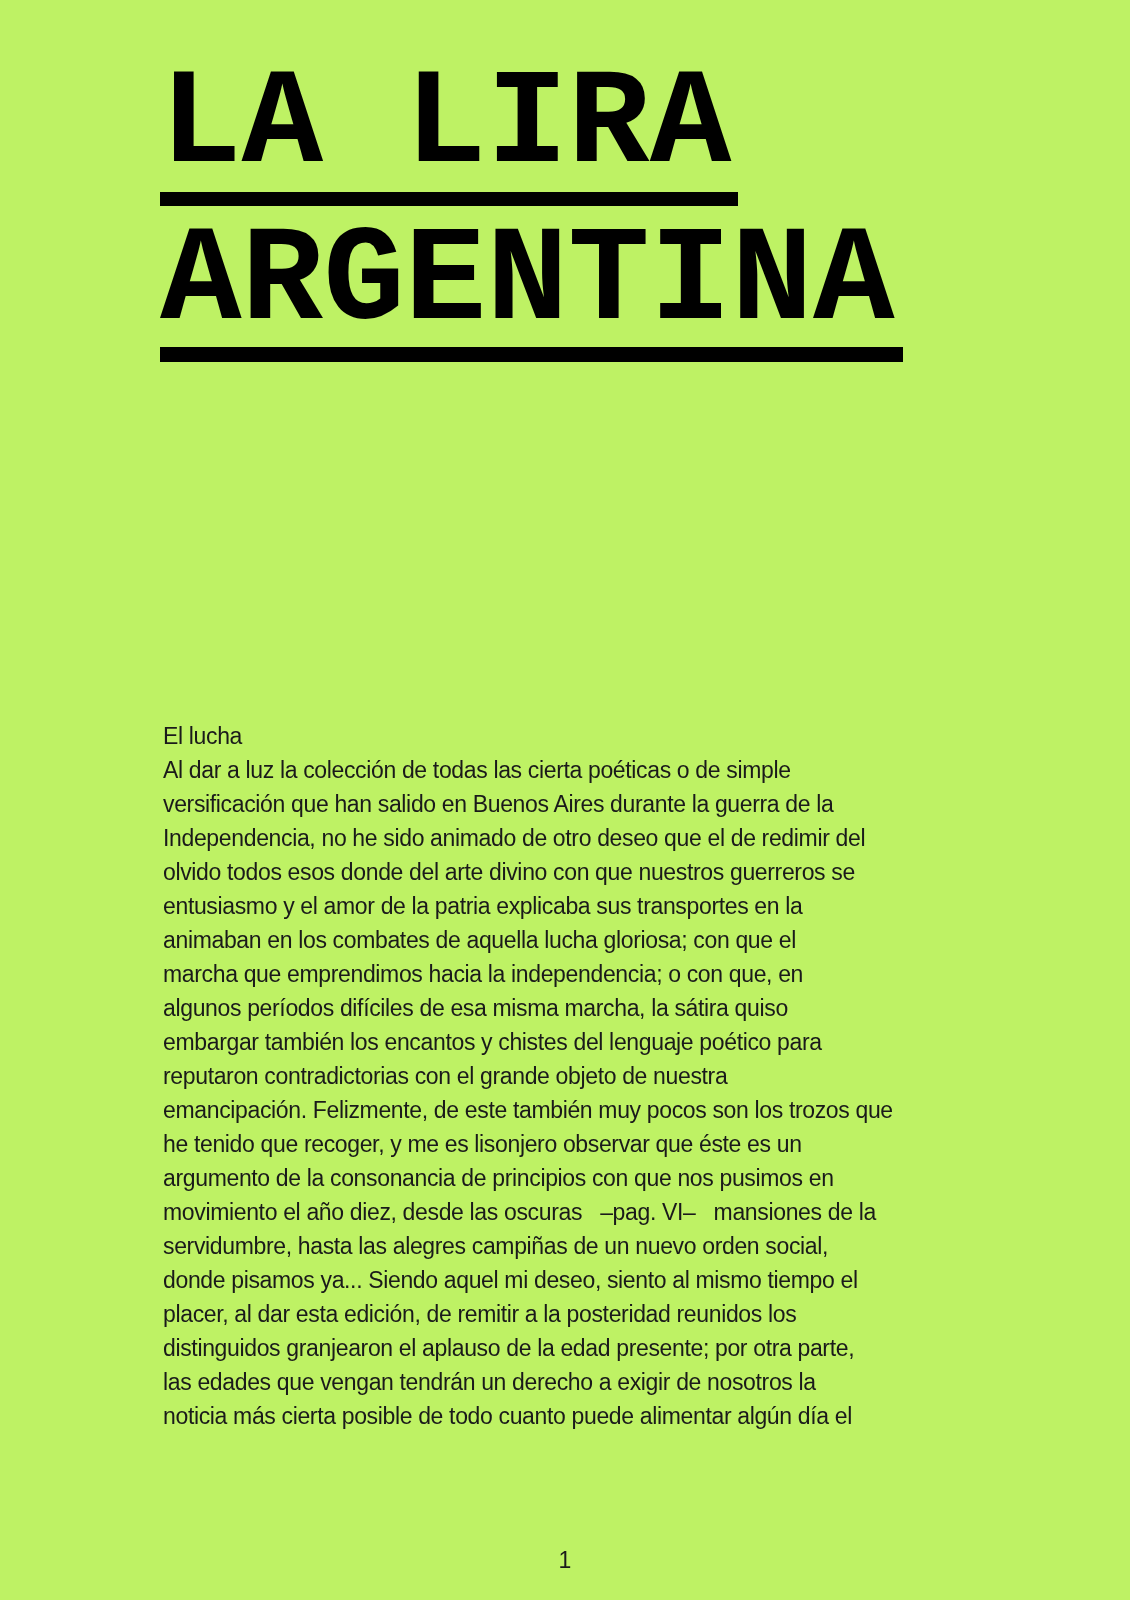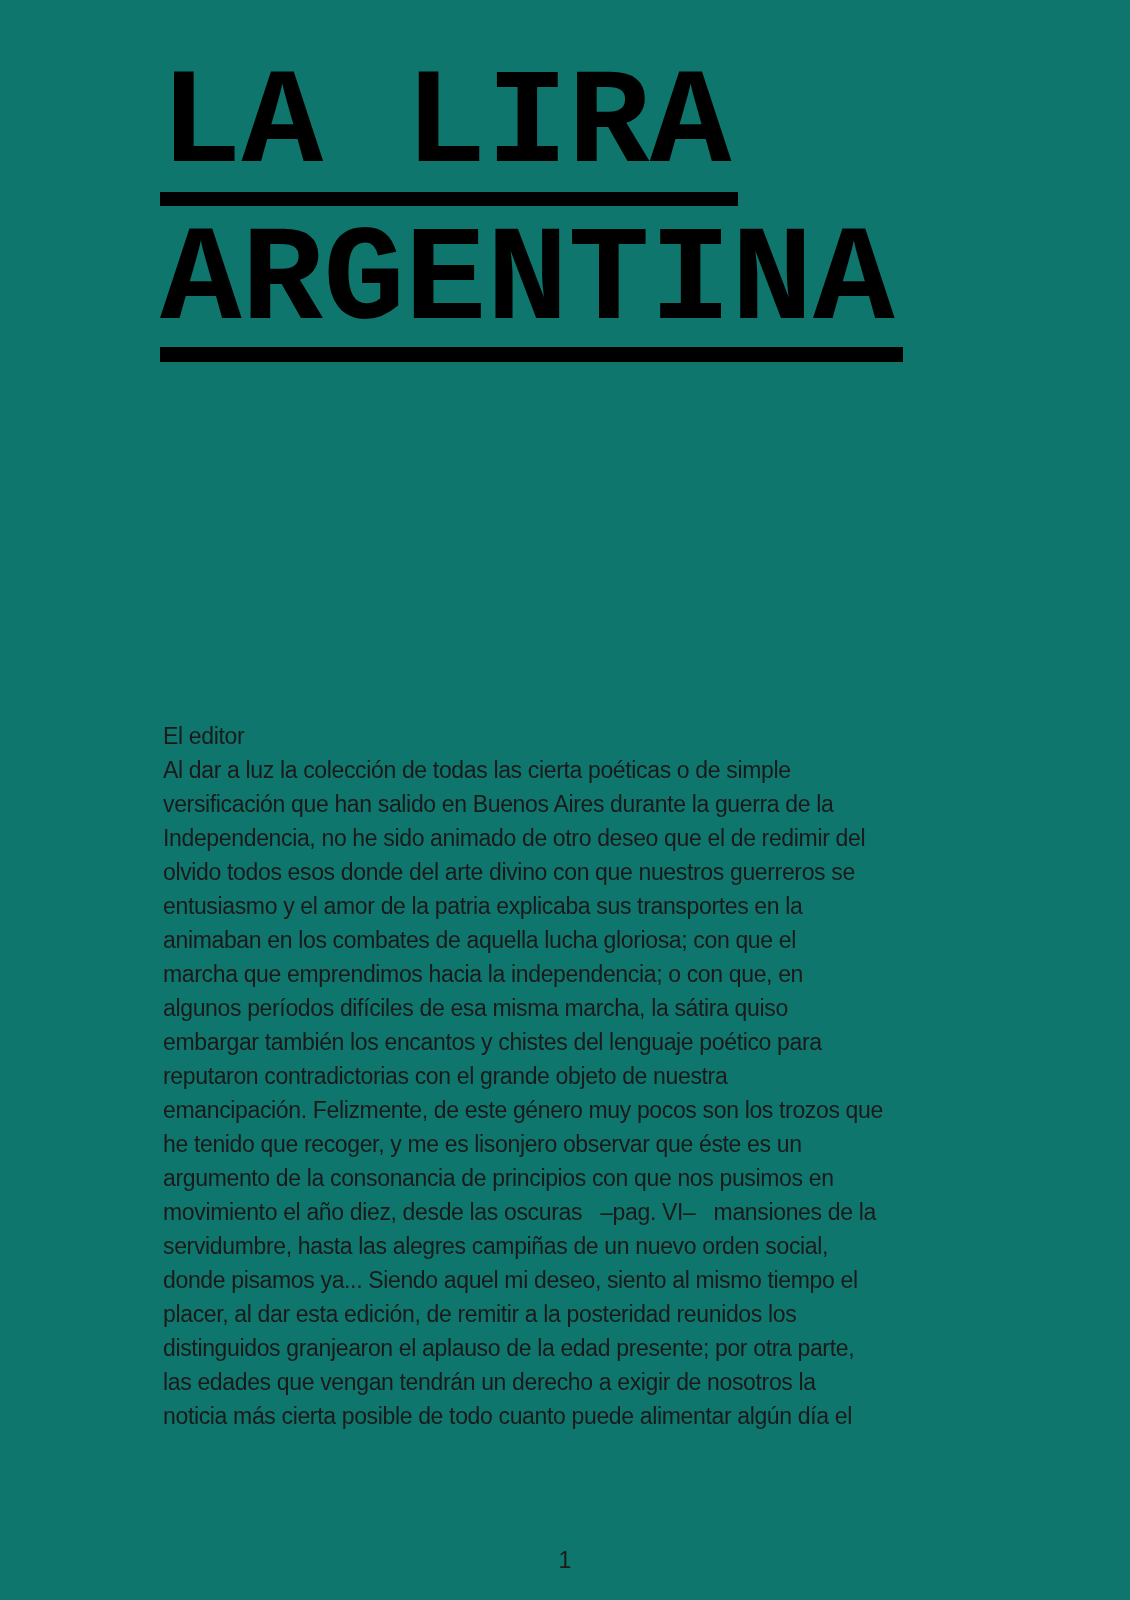--- a/index.html
+++ b/index.html
@@ -4,21 +4,21 @@
 <style>
   html, body {
     margin: 0;
     padding: 0;
     background: #ffffff;
   }
   .page {
     position: relative;
     width: 1130px;
     height: 1600px;
-    background: #0f766e;
+    background: #bef264;
     overflow: hidden;
     font-family: "Liberation Sans", sans-serif;
   }
   .title-line {
     position: absolute;
     left: 160px;
     font-family: "Liberation Mono", monospace;
     font-weight: bold;
     font-size: 136px;
     line-height: 1;
@@ -66,32 +66,32 @@
 <div class="page">
 
   <header>
     <div class="title-line title-line-1">LA LIRA</div>
     <div class="rule rule-1"></div>
     <div class="title-line title-line-2">ARGENTINA</div>
     <div class="rule rule-2"></div>
   </header>
 
   <main class="body-text">
-      <div class="body-line">El editor</div>
+      <div class="body-line">El lucha</div>
       <div class="body-line">Al dar a luz la colección de todas las cierta poéticas o de simple</div>
       <div class="body-line">versificación que han salido en Buenos Aires durante la guerra de la</div>
       <div class="body-line">Independencia, no he sido animado de otro deseo que el de redimir del</div>
       <div class="body-line">olvido todos esos donde del arte divino con que nuestros guerreros se</div>
       <div class="body-line">entusiasmo y el amor de la patria explicaba sus transportes en la</div>
       <div class="body-line">animaban en los combates de aquella lucha gloriosa; con que el</div>
       <div class="body-line">marcha que emprendimos hacia la independencia; o con que, en</div>
       <div class="body-line">algunos períodos difíciles de esa misma marcha, la sátira quiso</div>
       <div class="body-line">embargar también los encantos y chistes del lenguaje poético para</div>
       <div class="body-line">reputaron contradictorias con el grande objeto de nuestra</div>
-      <div class="body-line">emancipación. Felizmente, de este género muy pocos son los trozos que</div>
+      <div class="body-line">emancipación. Felizmente, de este también muy pocos son los trozos que</div>
       <div class="body-line">he tenido que recoger, y me es lisonjero observar que éste es un</div>
       <div class="body-line">argumento de la consonancia de principios con que nos pusimos en</div>
       <div class="body-line">movimiento el año diez, desde las oscuras   –pag. VI–   mansiones de la</div>
       <div class="body-line">servidumbre, hasta las alegres campiñas de un nuevo orden social,</div>
       <div class="body-line">donde pisamos ya... Siendo aquel mi deseo, siento al mismo tiempo el</div>
       <div class="body-line">placer, al dar esta edición, de remitir a la posteridad reunidos los</div>
       <div class="body-line">distinguidos granjearon el aplauso de la edad presente; por otra parte,</div>
       <div class="body-line">las edades que vengan tendrán un derecho a exigir de nosotros la</div>
       <div class="body-line">noticia más cierta posible de todo cuanto puede alimentar algún día el</div>
     </main>

